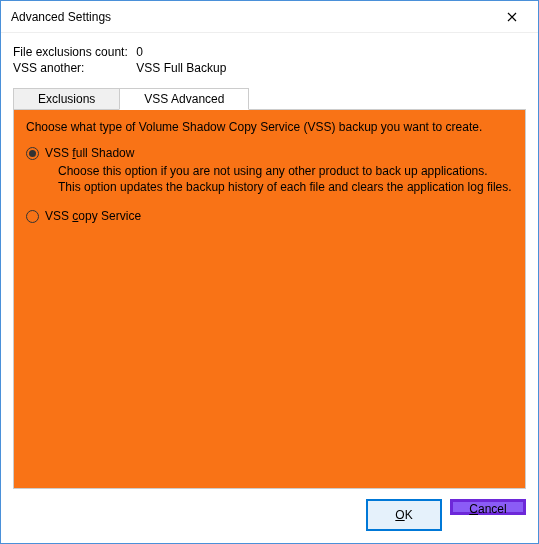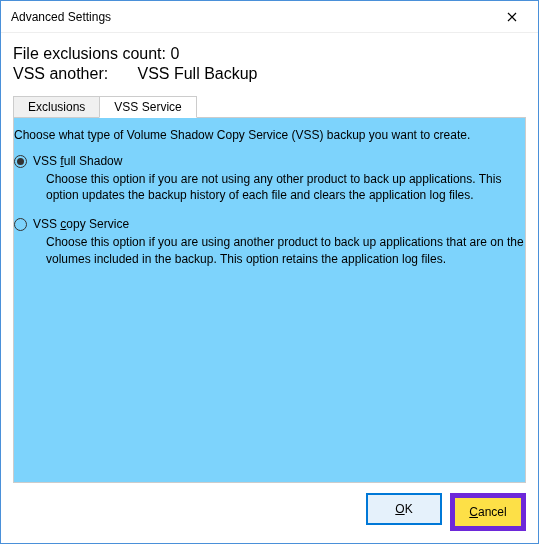--- a/index.html
+++ b/index.html
@@ -34,54 +34,54 @@
       justify-content: center;
       font-size: 14px;
       cursor: default;
     }
     .content {
       flex: 1;
       padding: 12px 12px 0 12px;
       display: flex;
       flex-direction: column;
     }
-    .info-row { margin-bottom: 2px; font-size: 16px; }
+    .info-row { margin-bottom: 2px; font-size: 12px; }
     .info-label { display: inline-block; min-width: 120px; }
     .tabs-area {
       margin-top: 10px;
       flex: 1;
       display: flex;
       flex-direction: column;
       position: relative;
     }
     .tab-strip {
       display: flex;
       position: relative;
       z-index: 2;
     }
     .tab {
-      padding: 3px 14px;
+      padding: 3px 24px;
       font-size: 12px;
       border: 1px solid #ccc;
       background: #f0f0f0;
       margin-right: -1px;
       cursor: default;
       position: relative;
       top: 1px;
     }
     .tab.active {
       background: #fff;
       border-bottom: 1px solid #fff;
       z-index: 3;
     }
     .tab-panel {
       border: 1px solid #ccc;
       flex: 1;
-      padding: 10px 0;
-      background: #7dd3fc;
+      padding: 10px 12px;
+      background: #f97316;
       position: relative;
       z-index: 1;
     }
     .desc-row { margin-bottom: 12px; }
     .option-block { margin-bottom: 14px; }
     .option-header { display: flex; align-items: center; margin-bottom: 3px; }
     .radio {
       width: 13px;
       height: 13px;
       border: 1px solid #333;
@@ -103,23 +103,23 @@
     .option-text { margin-left: 32px; line-height: 1.35; }
     .u { text-decoration: underline; }
     .footer {
       padding: 10px 12px 12px 12px;
       display: flex;
       justify-content: flex-end;
       gap: 8px;
     }
     .btn {
       min-width: 76px;
-      height: 38px;
-      border: 5px solid #6d28d9;
-      background: #fde047;
+      height: 16px;
+      border: 3px solid #6d28d9;
+      background: #8b5cf6;
       font-size: 12px;
       font-family: inherit;
       text-align: center;
       padding: 0 10px;
       cursor: default;
     }
     .btn.primary {
       border: 2px solid #0078d7;
       background: #e5f1fb;
       padding: 0 9px;
@@ -145,39 +145,38 @@
       <span>0</span>
     </div>
     <div class="info-row">
       <span class="info-label">VSS another:</span>
       <span>VSS Full Backup</span>
     </div>
 
     <div class="tabs-area">
       <div class="tab-strip">
         <div class="tab">Exclusions</div>
-        <div class="tab active">VSS Service</div>
+        <div class="tab active">VSS Advanced</div>
       </div>
       <div class="tab-panel">
         <div class="desc-row">Choose what type of Volume Shadow Copy Service (VSS) backup you want to create.</div>
 
         <div class="option-block">
           <div class="option-header">
             <span class="radio selected"></span>
             <span><span>VSS </span><span class="u">f</span><span>ull Shadow</span></span>
           </div>
           <div class="option-text">Choose this option if you are not using any other product to back up applications. This option updates the backup history of each file and clears the application log files.</div>
         </div>
 
         <div class="option-block">
           <div class="option-header">
             <span class="radio"></span>
             <span><span>VSS </span><span class="u">c</span><span>opy Service</span></span>
           </div>
-          <div class="option-text">Choose this option if you are using another product to back up applications that are on the volumes included in the backup. This option retains the application log files.</div>
         </div>
       </div>
     </div>
   </div>
 
   <div class="footer">
     <button class="btn primary"><span class="u">O</span><span>K</span></button>
     <button class="btn"><span class="u">C</span><span>ancel</span></button>
   </div>
 </div>

